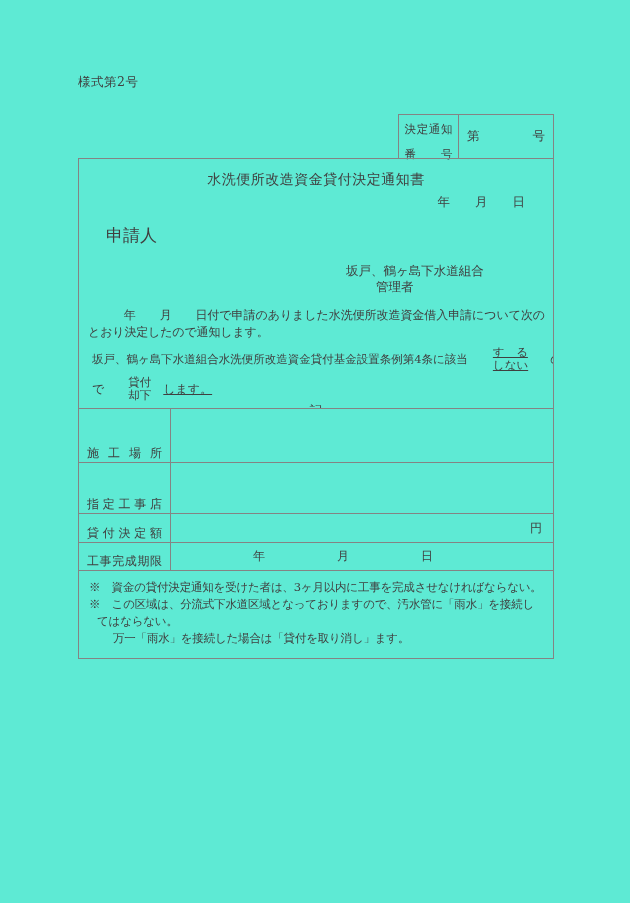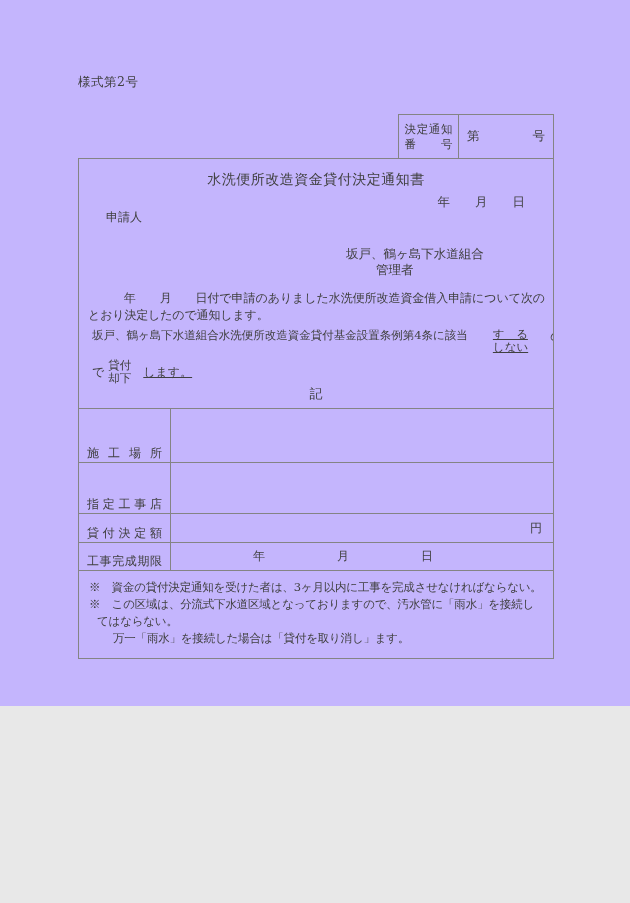--- a/index.html
+++ b/index.html
@@ -1,77 +1,77 @@
 <!DOCTYPE html>
 <html><head>
 <meta charset="utf-8">
 <style>
   * { margin:0; padding:0; box-sizing:border-box; }
   html,body { background:#e8e8e8; }
   .page {
     position:relative;
-    width:630px; height:706px;
-    background:#c4b5fd;
+    width:630px; height:903px;
+    background:#5eead4;
     font-family:"DejaVu Serif","Liberation Serif",serif;
     color:#404040;
     overflow:hidden;
   }
   .form-code {
     position:absolute; left:78px; top:74px;
     font-size:12.5px; letter-spacing:0.5px;
   }
   
   .notice-box {
     position:absolute; left:398px; top:114px;
     width:156px; height:45px;
     border:1px solid #848484;
     display:flex;
   }
   .notice-label-cell {
     width:60px; border-right:1px solid #848484;
     display:flex; align-items:center; justify-content:center;
   }
   .notice-label-inner { width:48px; font-size:11.5px; line-height:15px; }
-  .notice-label-inner div { text-align:justify; text-align-last:justify; }
+  .notice-label-inner div { text-align:justify; text-align-last:justify;margin-top:10px; }
   .notice-value-cell {
     flex:1; display:flex; align-items:center; justify-content:space-between;
     padding:0 8px; font-size:12.5px;
   }
   
   .main-box {
     position:absolute; left:78px; top:158px;
     width:476px; height:501px;
     border:1px solid #848484;
     display:flex; flex-direction:column;
   }
   .preamble { height:249px; overflow:hidden; }
   .doc-title { margin-top:11px; text-align:center; font-size:14px; line-height:18px; letter-spacing:0.5px; }
   .date-line { margin-top:6px; text-align:right; padding-right:28px; font-size:12.5px; line-height:16px; }
-  .applicant { margin-top:0; padding-left:27px; font-size:12px; line-height:16px;font-family:Liberation Mono, monospace; }
+  .applicant { margin-top:17px; padding-left:27px; font-size:17px; line-height:16px; }
   .org-line { margin-top:20px; padding-left:267px; font-size:12.5px; line-height:16px; white-space:nowrap; }
   .manager-line { padding-left:297px; font-size:12.5px; line-height:16px; }
   .para1 {
     margin:12px 8px 0 9px; font-size:12px; line-height:17px;
     letter-spacing:-0.15px; text-align:justify;
   }
   .clause-line {
     margin-top:4px; padding-left:13px; height:28px;
-    display:flex; font-size:11.5px; white-space:nowrap;
+    display:flex; align-items:center; font-size:11.5px; white-space:nowrap;
   }
   .stack {
     display:inline-flex; flex-direction:column;
     font-size:11.5px; line-height:13px; text-align:left;
   }
   .clause-line .stack { margin-left:25px;text-decoration:underline; }
   .clause-tail { margin-left:22px; font-size:12px; }
   .action-line {
     margin-top:2px; padding-left:13px; height:28px;
     display:flex; align-items:center; font-size:12px; white-space:nowrap;
   }
-  .action-line .stack { margin-left:4px; }
+  .action-line .stack { margin-left:24px; }
   .action-tail { margin-left:12px;text-decoration:underline; }
   .ki-marker { text-align:center; font-size:13px; line-height:16px; }
   
   .trow { display:flex; border-top:1px solid #848484; }
   .trow .cell-label {
     width:92px; border-right:1px solid #848484;
     display:flex; align-items:flex-end; padding:0 8px;
     font-size:12px;
   }
   .trow .cell-label > div { width:100%; text-align:justify; text-align-last:justify; }

